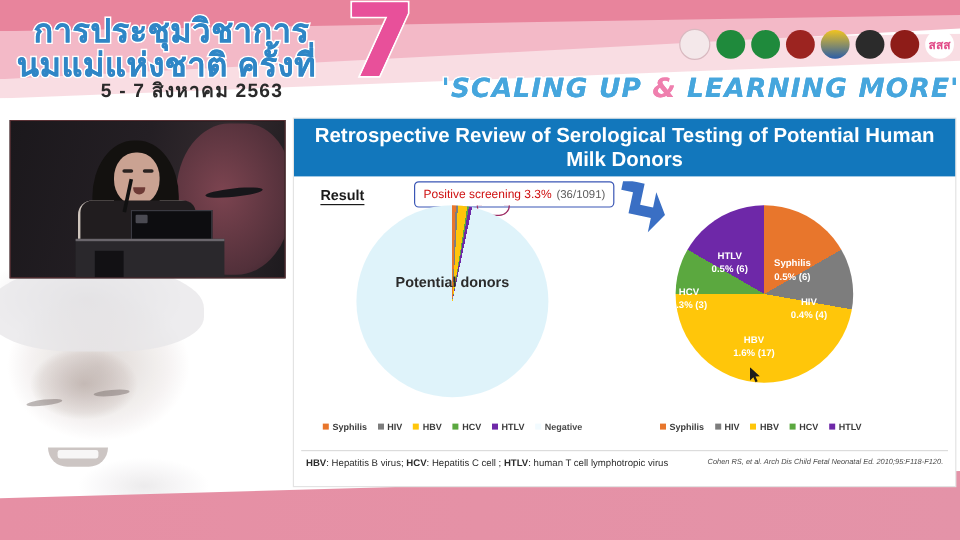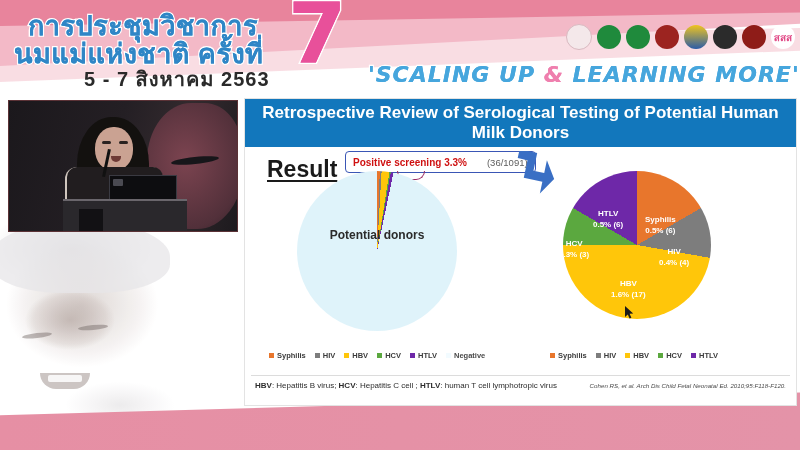--- a/index.html
+++ b/index.html
@@ -47,21 +47,21 @@
     clip-path:polygon(0 12%,100% 0,100% 36%,0 100%);}
   .hdr-pink3{position:absolute;left:0;top:28px;width:800px;height:54px;background:#f8d7de;
     clip-path:polygon(0 30%,100% 0,100% 42%,0 100%);opacity:.85;}
 
   .thai-l1{position:absolute;left:28px;top:4px;font-size:27px;font-weight:bold;color:#2f86c6;
     -webkit-text-stroke:2.6px #ffffff;paint-order:stroke fill;letter-spacing:.5px;white-space:nowrap;}
   .thai-l1b{position:absolute;left:28px;top:4px;font-size:27px;font-weight:bold;color:#2f86c6;letter-spacing:.5px;white-space:nowrap;}
   .thai-l2{position:absolute;left:14px;top:32px;font-size:27px;font-weight:bold;color:#2f86c6;
     -webkit-text-stroke:2.6px #ffffff;paint-order:stroke fill;letter-spacing:.5px;white-space:nowrap;}
   .thai-l2b{position:absolute;left:14px;top:32px;font-size:27px;font-weight:bold;color:#2f86c6;letter-spacing:.5px;white-space:nowrap;}
-  .thai-date{position:absolute;left:84px;top:63px;font-size:20px;font-weight:bold;color:#2a2a2a;letter-spacing:1px;white-space:nowrap;}
+  .thai-date{position:absolute;left:84px;top:63px;font-size:16px;font-weight:bold;color:#2a2a2a;letter-spacing:1px;white-space:nowrap;}
 
   .big-seven{position:absolute;left:288px;top:-8px;font-size:84px;font-weight:bold;color:#e8509a;
     font-family:"DejaVu Sans",sans-serif;line-height:1;
     -webkit-text-stroke:3px #ffffff;paint-order:stroke fill;}
   .big-seven-fill{position:absolute;left:288px;top:-8px;font-size:84px;font-weight:bold;color:#e8509a;
     font-family:"DejaVu Sans",sans-serif;line-height:1;}
 
   .tagline{position:absolute;left:368px;top:62px;font-size:22px;font-weight:bold;font-style:italic;
     letter-spacing:1px;white-space:nowrap;font-family:"DejaVu Sans",sans-serif;}
   .tagline .b{color:#46a6dd;-webkit-text-stroke:2.4px #ffffff;paint-order:stroke fill;}
@@ -104,27 +104,27 @@
   .sp-podium2{position:absolute;left:70px;top:108px;width:24px;height:22px;background:#121114;}
   .sp-badge{position:absolute;left:104px;top:78px;width:10px;height:7px;background:#4a4a52;border-radius:1px;}
 
   
   .slide{position:absolute;left:245px;top:99px;width:551px;height:306px;background:#ffffff;
     box-shadow:0 0 0 1px #e3e3e3;}
   .slide-title{position:absolute;left:0;top:0;width:551px;height:48px;background:#1277bc;
     display:flex;align-items:center;justify-content:center;text-align:center;}
   .slide-title span{color:#ffffff;font-size:17px;font-weight:bold;line-height:1.2;}
 
-  .result-label{position:absolute;left:22px;top:57px;font-size:23px;font-weight:bold;color:#1a1a1a;
+  .result-label{position:absolute;left:22px;top:57px;font-size:12px;font-weight:bold;color:#1a1a1a;
     text-decoration:underline;text-underline-offset:3px;}
 
   .callout{position:absolute;left:100px;top:52px;height:20px;border:1.4px solid #3a56b5;border-radius:4px;
     background:#ffffff;display:flex;align-items:center;padding:0 7px;white-space:nowrap;}
-  .callout .red{color:#cf1111;font-size:10px;font-weight:bold;}
-  .callout .gray{color:#5d5d5d;font-size:9.5px;margin-left:20px;}
+  .callout .red{color:#cf1111;font-size:10px;font-weight:normal;}
+  .callout .gray{color:#5d5d5d;font-size:9.5px;margin-left:4px;}
   .callout-brace{position:absolute;left:152px;top:72px;width:26px;height:8px;
     border:1.3px solid #9c2a63;border-top:none;border-radius:0 0 10px 10px;}
 
   .arrow-blue{position:absolute;left:268px;top:52px;width:44px;height:44px;}
 
   
   .pie-left{position:absolute;left:52px;top:72px;width:160px;height:160px;border-radius:50%;
     background:conic-gradient(from 0deg,
       #e8762c 0deg 1.98deg,
       #7d7d7d 1.98deg 3.3deg,

